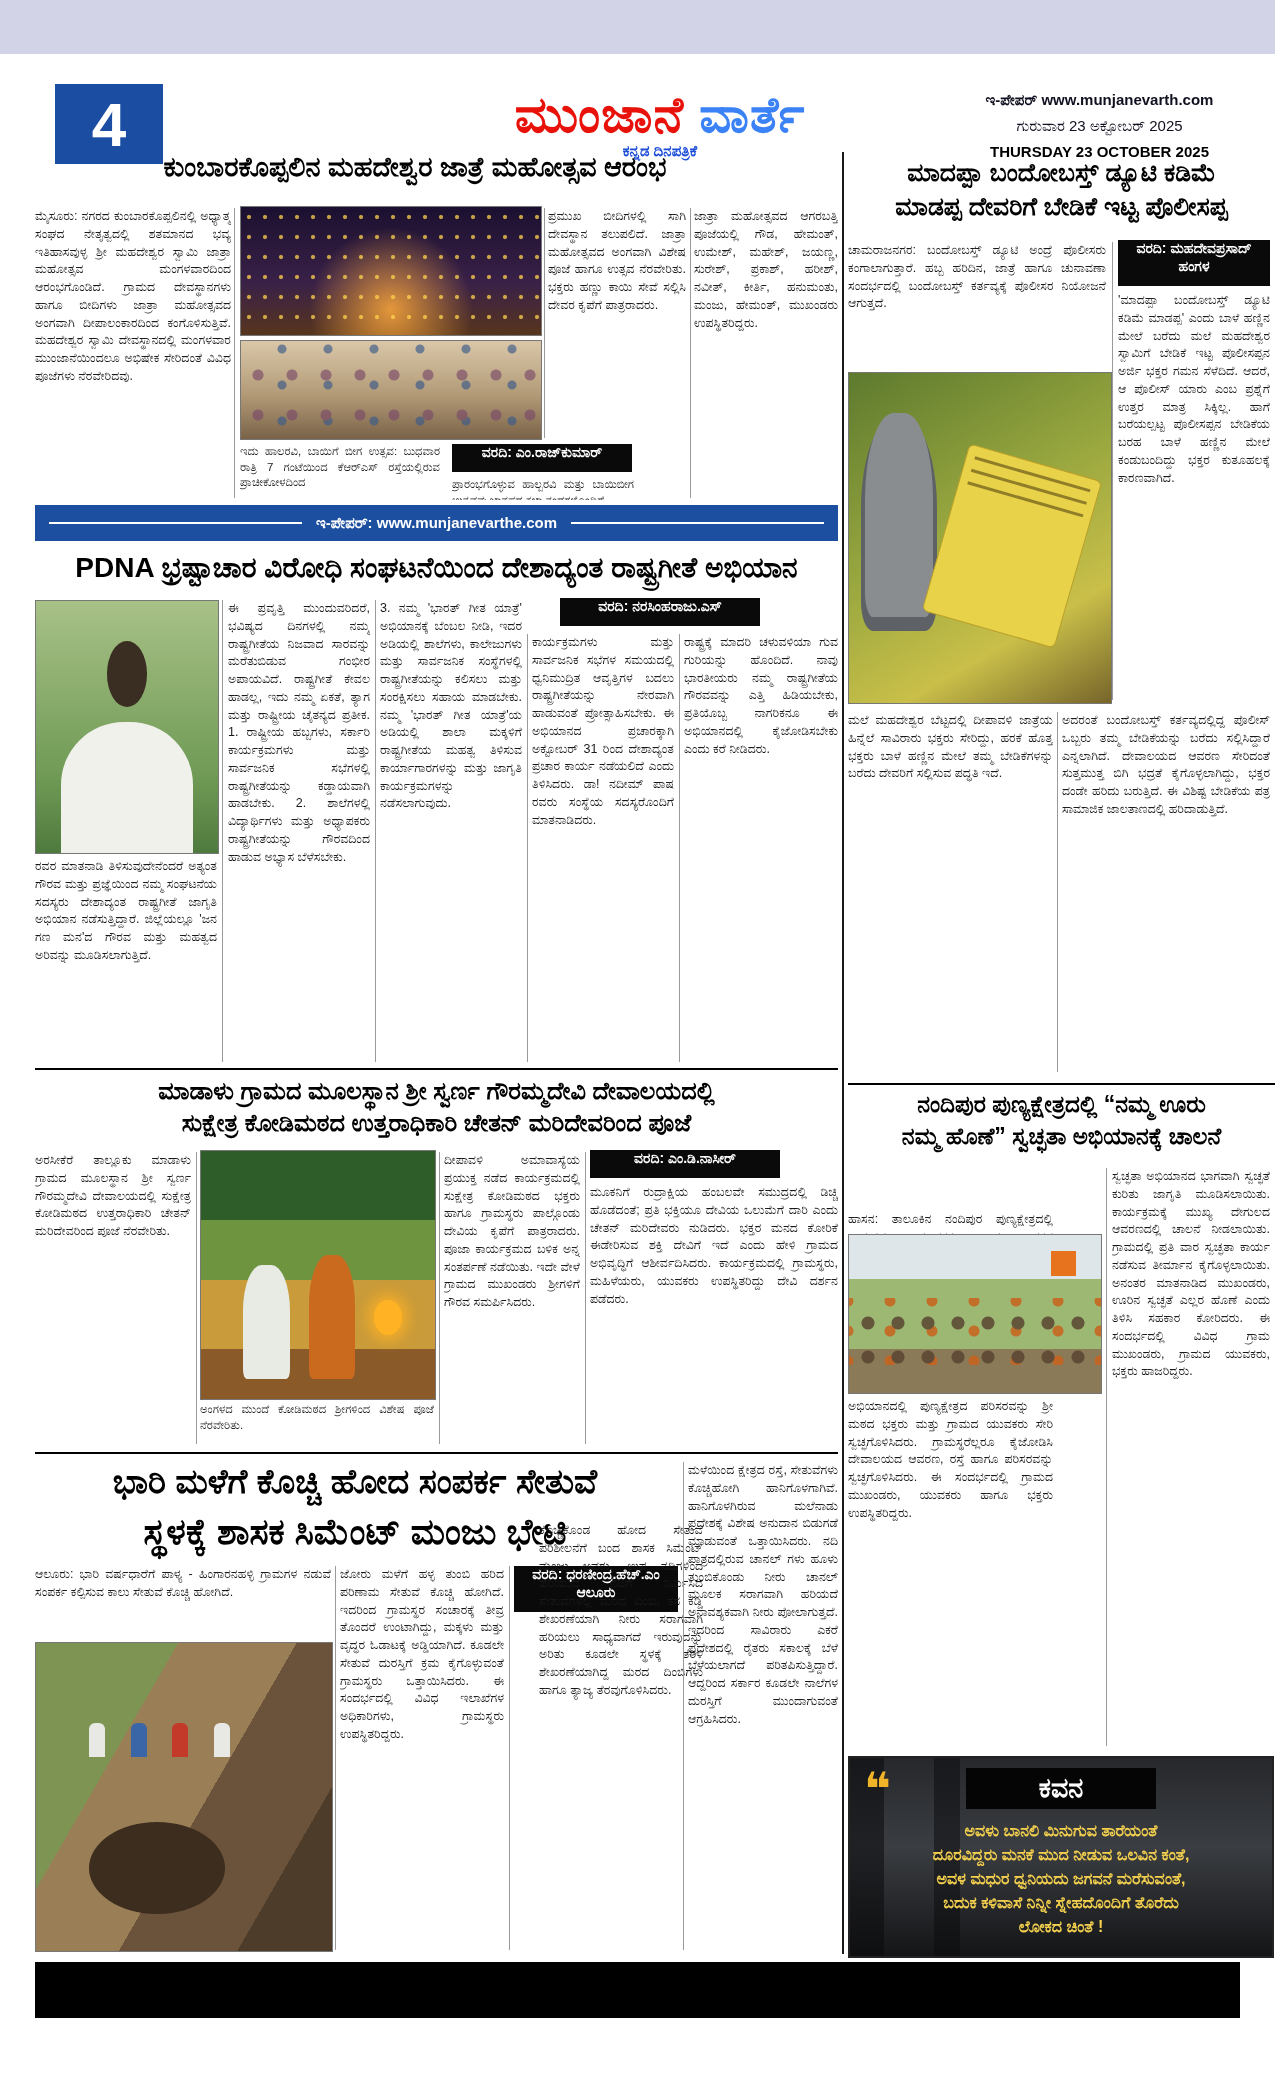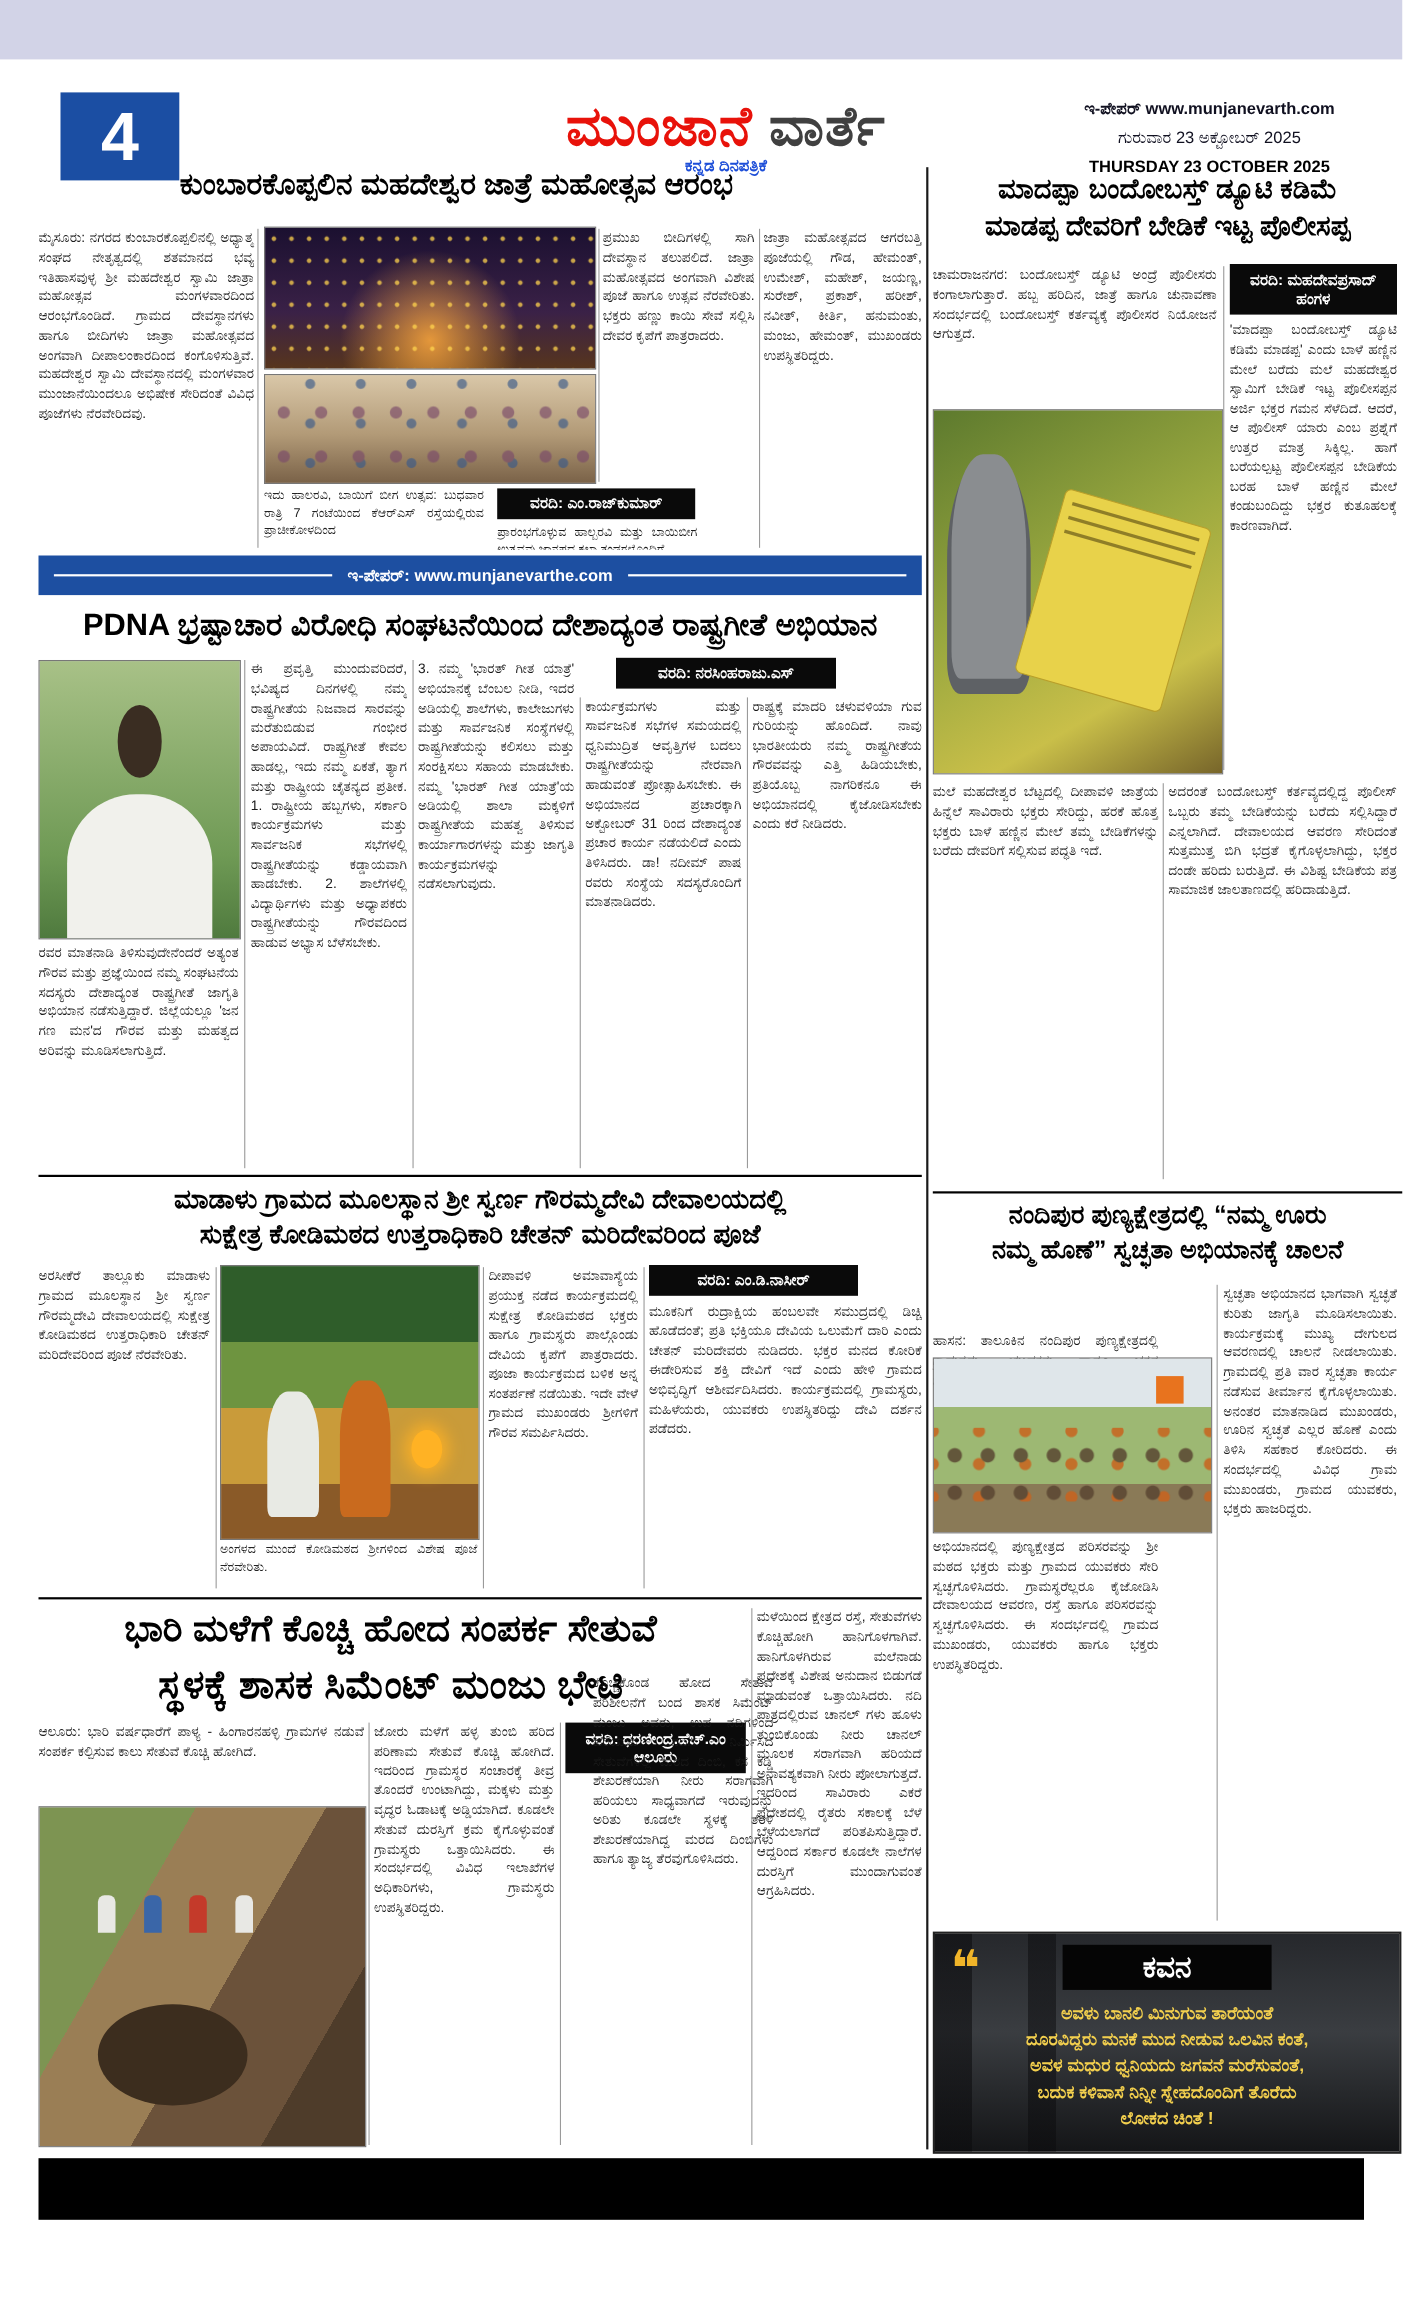--- a/index.html
+++ b/index.html
@@ -3,31 +3,31 @@
 <meta charset="utf-8">
 <style>
   html,body{margin:0;padding:0;}
   body{width:1275px;height:2100px;position:relative;background:#ffffff;
        font-family:"Liberation Sans","DejaVu Sans",sans-serif;color:#141414;overflow:hidden;}
   .abs{position:absolute;}
   .jtext{font-size:12.5px;line-height:1.42;text-align:justify;color:#1a1a1a;overflow:hidden;}
   .cap{font-size:11.5px;line-height:1.35;text-align:justify;color:#222;overflow:hidden;}
   .hl{font-weight:bold;color:#000;text-align:center;line-height:1.12;}
   .bybox{background:#0a0a0a;color:#ffffff;font-weight:bold;text-align:center;
-         display:flex;flex-direction:column;justify-content:center;font-size:14px;line-height:1.25;}
+         display:flex;flex-direction:column;justify-content:flex-start;font-size:14px;line-height:1.25;}
   .photo{border:1px solid #777;overflow:hidden;}
   .vsep{border-left:1px solid #9a9a9a;width:0;}
   .vmain{border-left:2px solid #1a1a1a;width:0;}
   .hrule{border-top:2px solid #000;height:0;}
   
   .band{background:#d2d3e7;}
   .pagebox{background:#1b4ea3;color:#fff;font-weight:bold;font-size:62px;
            display:flex;align-items:center;justify-content:center;}
   .mast{font-weight:bold;font-size:50px;text-align:center;letter-spacing:1px;line-height:1;}
-  .mast .red{color:#e8120a;} .mast .blk{color:#404040;}
+  .mast .red{color:#e8120a;} .mast .blk{color:#3b82f6;}
   .tagline{font-size:15px;font-weight:bold;text-align:center;color:#1d4ed8;}
   .hdr-r{font-size:15px;text-align:center;color:#101020;}
   .hdr-r.b{font-weight:bold;}
   .hsep{background:#ffffff;height:2px;}
   
   .strip{background:#1d4fa1;color:#fff;display:flex;align-items:center;}
   .strip .rule{flex:1;height:2px;background:#fff;margin:0 14px;}
   .strip .lbl{font-weight:bold;font-size:15px;white-space:nowrap;}
   
   .ph-festival{background:

